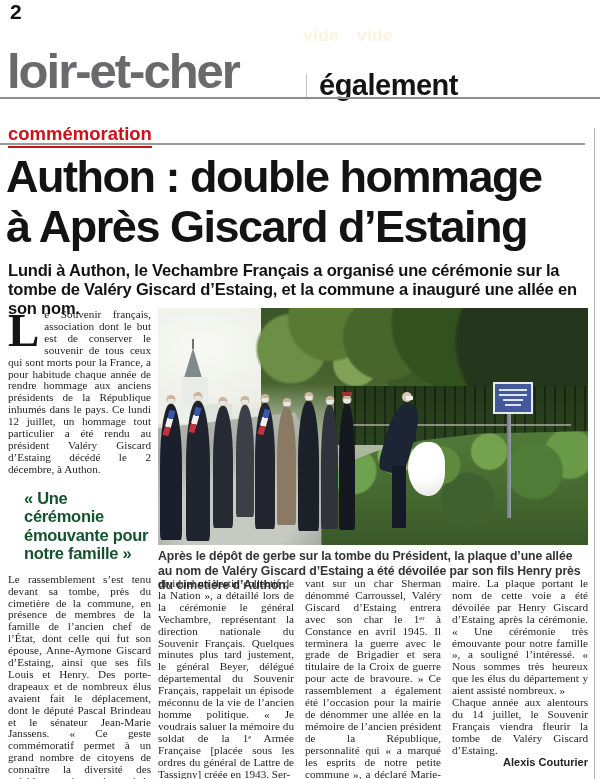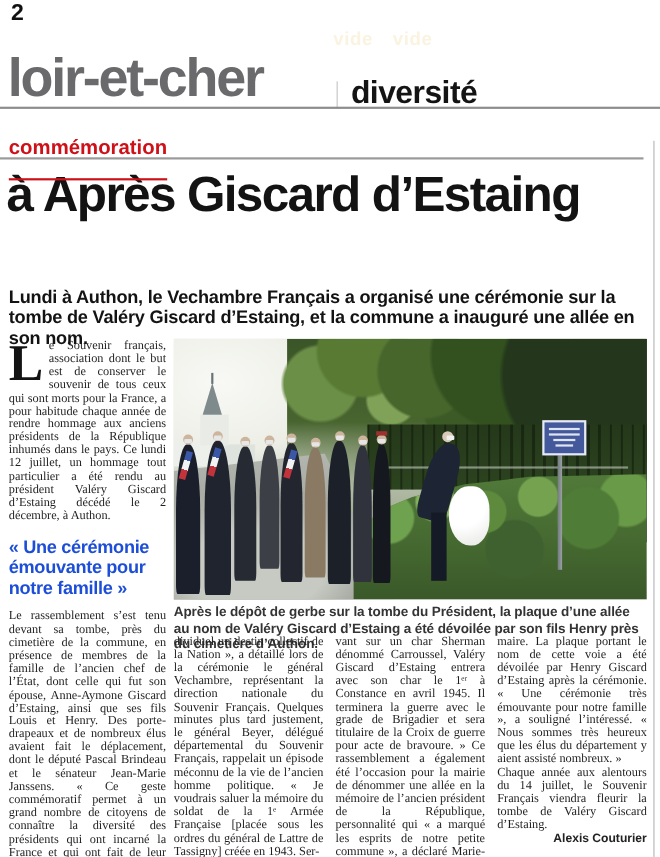--- a/index.html
+++ b/index.html
@@ -13,38 +13,38 @@
 
   
   .masthead-title{position:absolute;left:7px;top:47px;font-size:49px;font-weight:bold;
       color:#6a6a6d;letter-spacing:-2px;line-height:1;}
   .masthead-divider{position:absolute;left:306px;top:74px;width:1px;height:25px;background:#c2c2c2;}
   .edition{position:absolute;left:319px;top:69px;font-size:29px;font-weight:bold;color:#141414;letter-spacing:-0.5px;}
   .masthead-rule{position:absolute;left:0;top:97px;width:600px;height:2px;background:#8d8d8d;}
 
   
   .kicker{position:absolute;left:8px;top:123px;font-size:18.5px;font-weight:bold;color:#ce1118;z-index:2;}
-  .kicker b{font-weight:bold;border-bottom:2.5px solid #ce1118;padding-bottom:18px;}
+  .kicker b{font-weight:bold;border-bottom:2.5px solid #ce1118;padding-bottom:2px;}
   .kicker-rule{position:absolute;left:0;top:143px;width:585px;height:1.5px;background:#9a9a9a;}
 
   
   .headline{position:absolute;left:6px;top:152px;width:588px;color:#131313;
       font-size:45px;line-height:50px;font-weight:bold;letter-spacing:-1.5px;}
   .lede{position:absolute;left:8px;top:261px;width:580px;font-size:16.5px;line-height:19px;
       font-weight:bold;color:#131313;letter-spacing:-0.2px;}
 
   
   .serif{font-family:"Liberation Serif",serif;font-size:11.2px;line-height:11.9px;
       text-align:justify;color:#1f1f1f;}
   .it{}
   .col1{position:absolute;left:8px;top:309px;width:143px;height:470px;overflow:hidden;}
   .dropcap{float:left;font-family:"Liberation Serif",serif;font-weight:bold;
       font-size:47px;line-height:38px;padding:2px 5px 0 0;color:#131313;}
   .pullquote{font-family:"Liberation Sans",sans-serif;font-size:16.5px;line-height:18.5px;
-      font-weight:bold;color:#1d4ed8;text-align:left;margin:13px 0 11px 0;letter-spacing:-0.3px;}
+      font-weight:bold;color:#14532d;text-align:left;margin:13px 0 11px 16px;letter-spacing:-0.3px;}
 
   
   .photo{position:absolute;left:158px;top:308px;width:430px;height:237px;overflow:hidden;
       background:linear-gradient(180deg,#dfe3d8 0%,#c6cdbb 40%,#a7b199 65%,#909c86 100%);}
   .photo *{position:absolute;}
   .ph-skyleft{left:0;top:0;width:45%;height:60%;
       background:radial-gradient(ellipse at 22% 28%,#f8f9f5 0%,#eceee6 45%,rgba(236,238,230,0) 78%);}
   .ph-treeband{left:24%;top:0;right:0;height:58%;
       background:linear-gradient(180deg,#3a5527 0%,#48642f 55%,rgba(72,100,47,0) 100%);}
   .ph-canopy{left:0;top:0;right:0;height:78%;background-image:
@@ -123,27 +123,28 @@
 
 <div id="page">
 
   <div class="page-num">2</div>
   <div class="watermark">
     <span>vide</span><span>vide</span>
   </div>
 
   <div class="masthead-title">loir-et-cher</div>
   <div class="masthead-divider"></div>
-  <div class="edition">diversité</div>
+  <div class="edition">également</div>
   <div class="masthead-rule"></div>
 
   <div class="kicker-rule"></div>
   <div class="kicker"><b>commémoration</b></div>
 
   <div class="headline">
+    <div>Authon : double hommage</div>
     <div>à Après Giscard d’Estaing</div>
   </div>
 
   <div class="lede">Lundi à Authon, le Vechambre Français a organisé une cérémonie sur la tombe de Valéry Giscard d’Estaing, et la commune a inauguré une allée en son nom.</div>
 
   <div class="col1 serif">
     <p style="margin:0;"><span class="dropcap">L</span><span>e Souvenir français, association dont le but est de conserver le souvenir de tous ceux qui sont morts pour la France, a pour habitude chaque année de rendre hommage aux anciens présidents de la République inhumés dans le pays. Ce lundi 12 juillet, un hommage tout particulier a été rendu au président Valéry Giscard d’Estaing décédé le 2 décembre, à Authon.</span></p>
     <div class="pullquote">« Une cérémonie émouvante pour notre famille »</div>
     <p style="margin:0;"><span>Le rassemblement s’est tenu devant sa tombe, près du cimetière de la commune, en présence de membres de la famille de l’ancien chef de l’État, dont celle qui fut son épouse, Anne-Aymone Giscard d’Estaing, ainsi que ses fils Louis et Henry. Des porte-drapeaux et de nombreux élus avaient fait le déplacement, dont le député Pascal Brindeau et le sénateur Jean-Marie Janssens. </span><span class="it">« Ce geste commémoratif permet à un grand nombre de citoyens de connaître la diversité des présidents qui ont incarné la France et qui ont fait de leur destin in-</span></p>
   </div>

